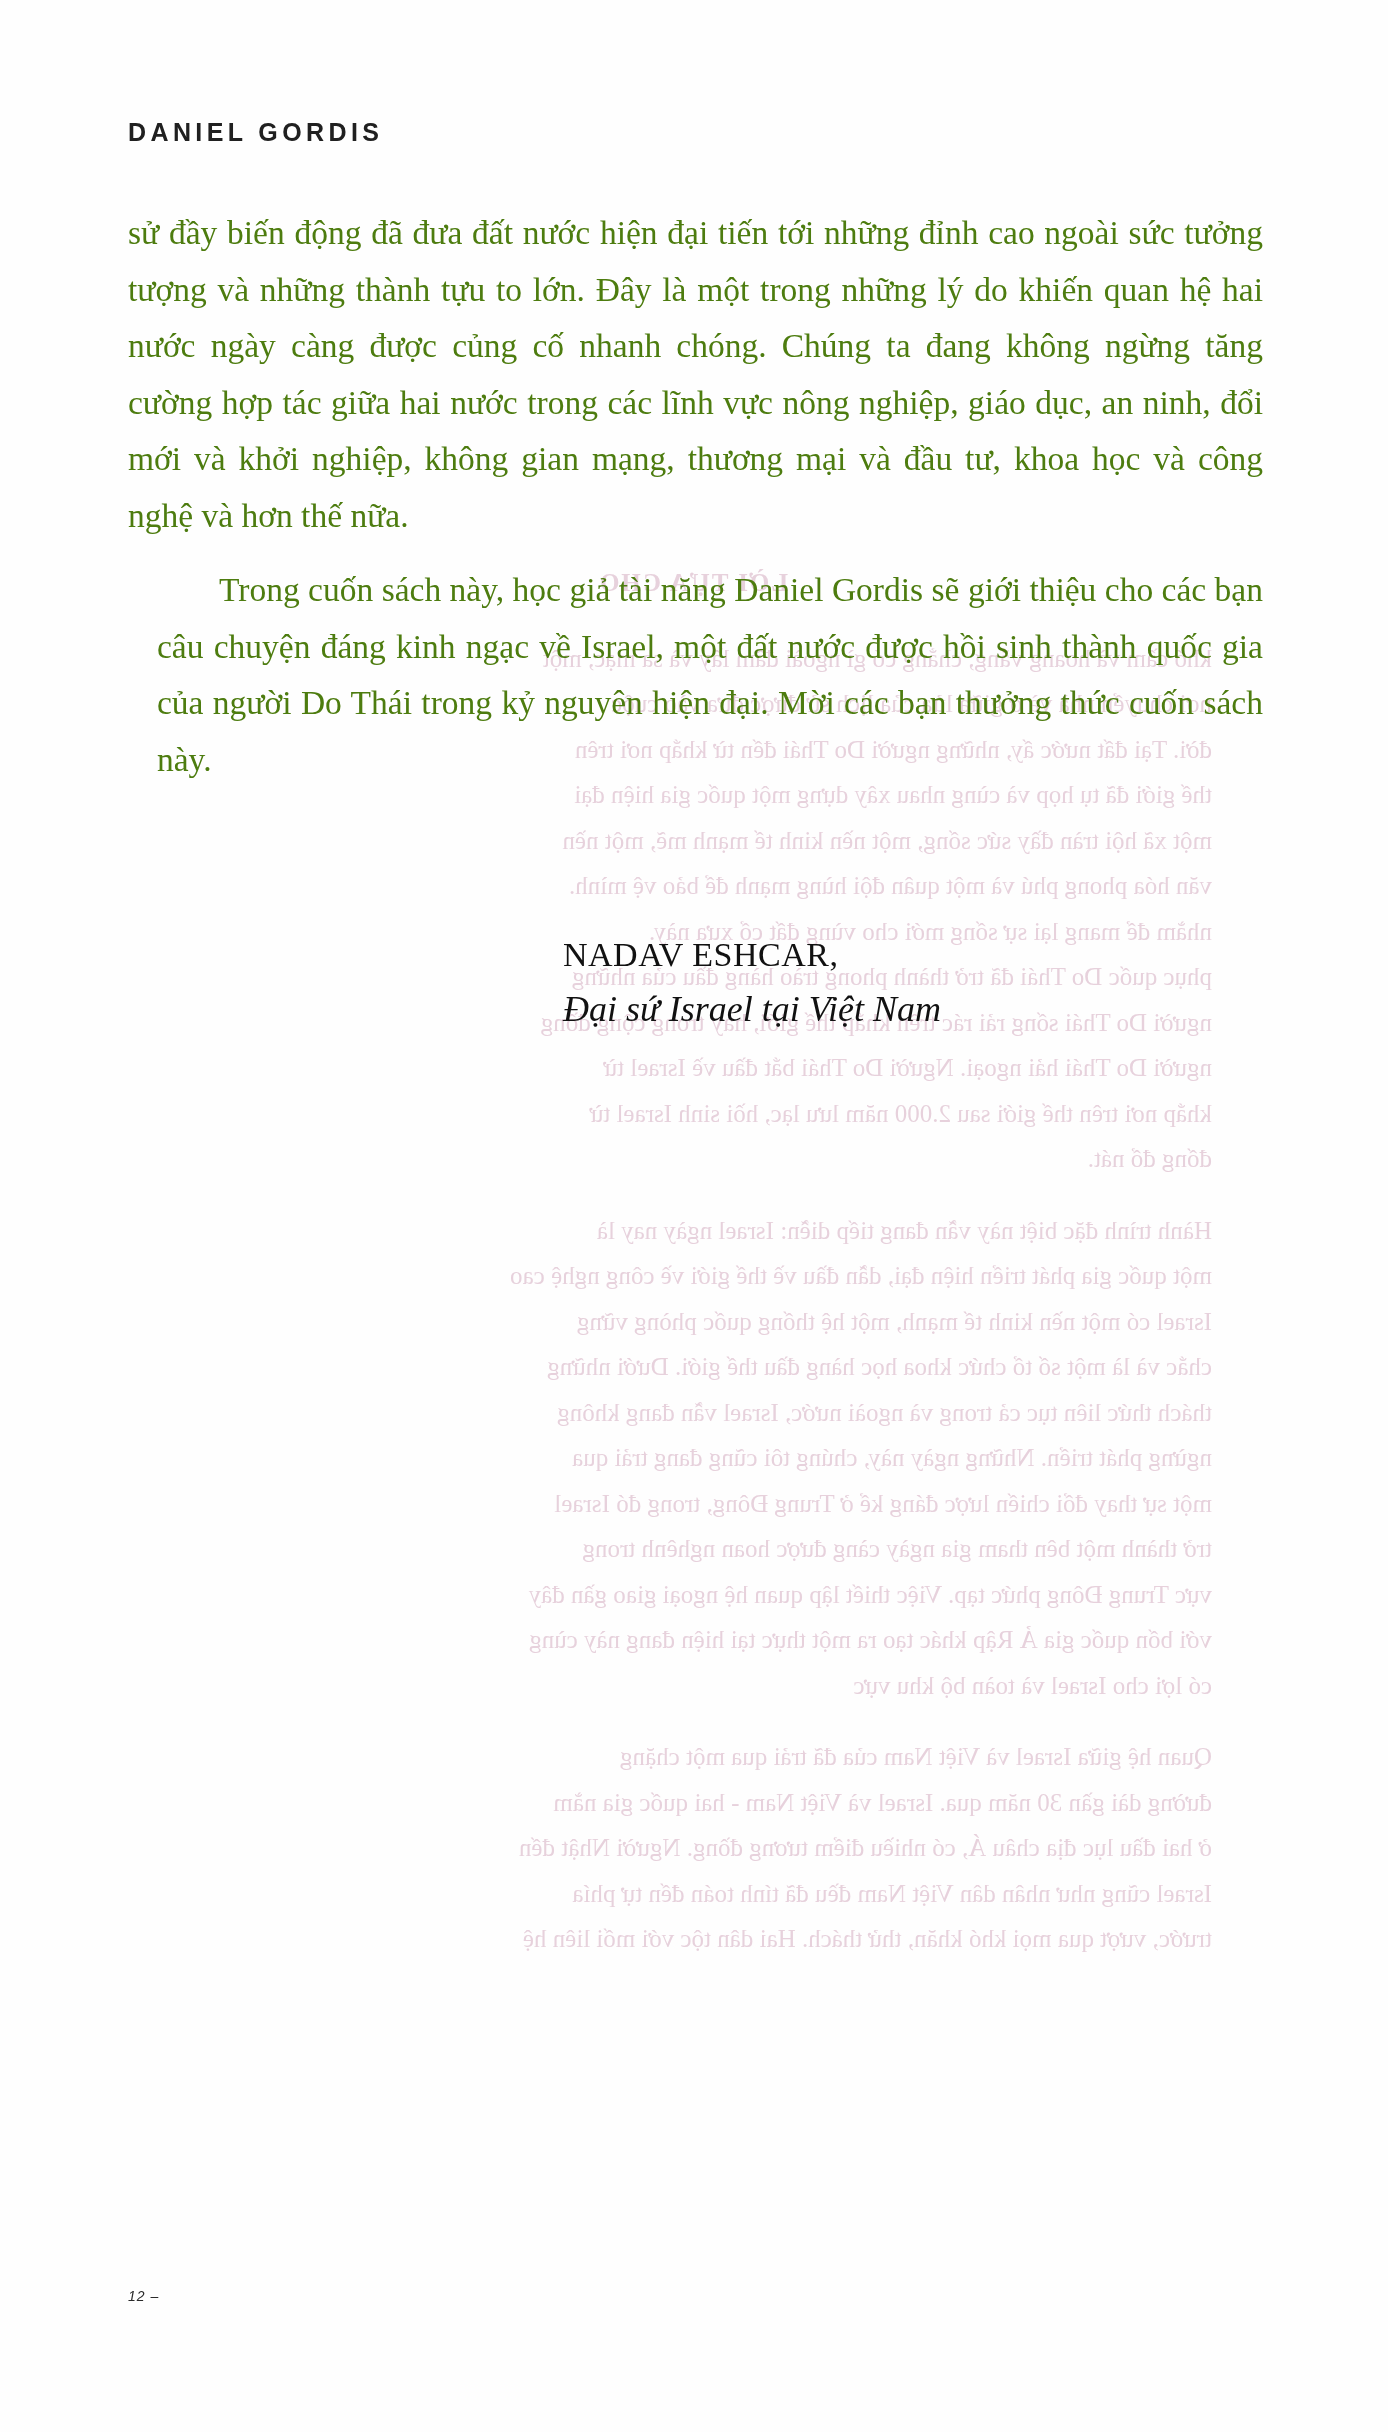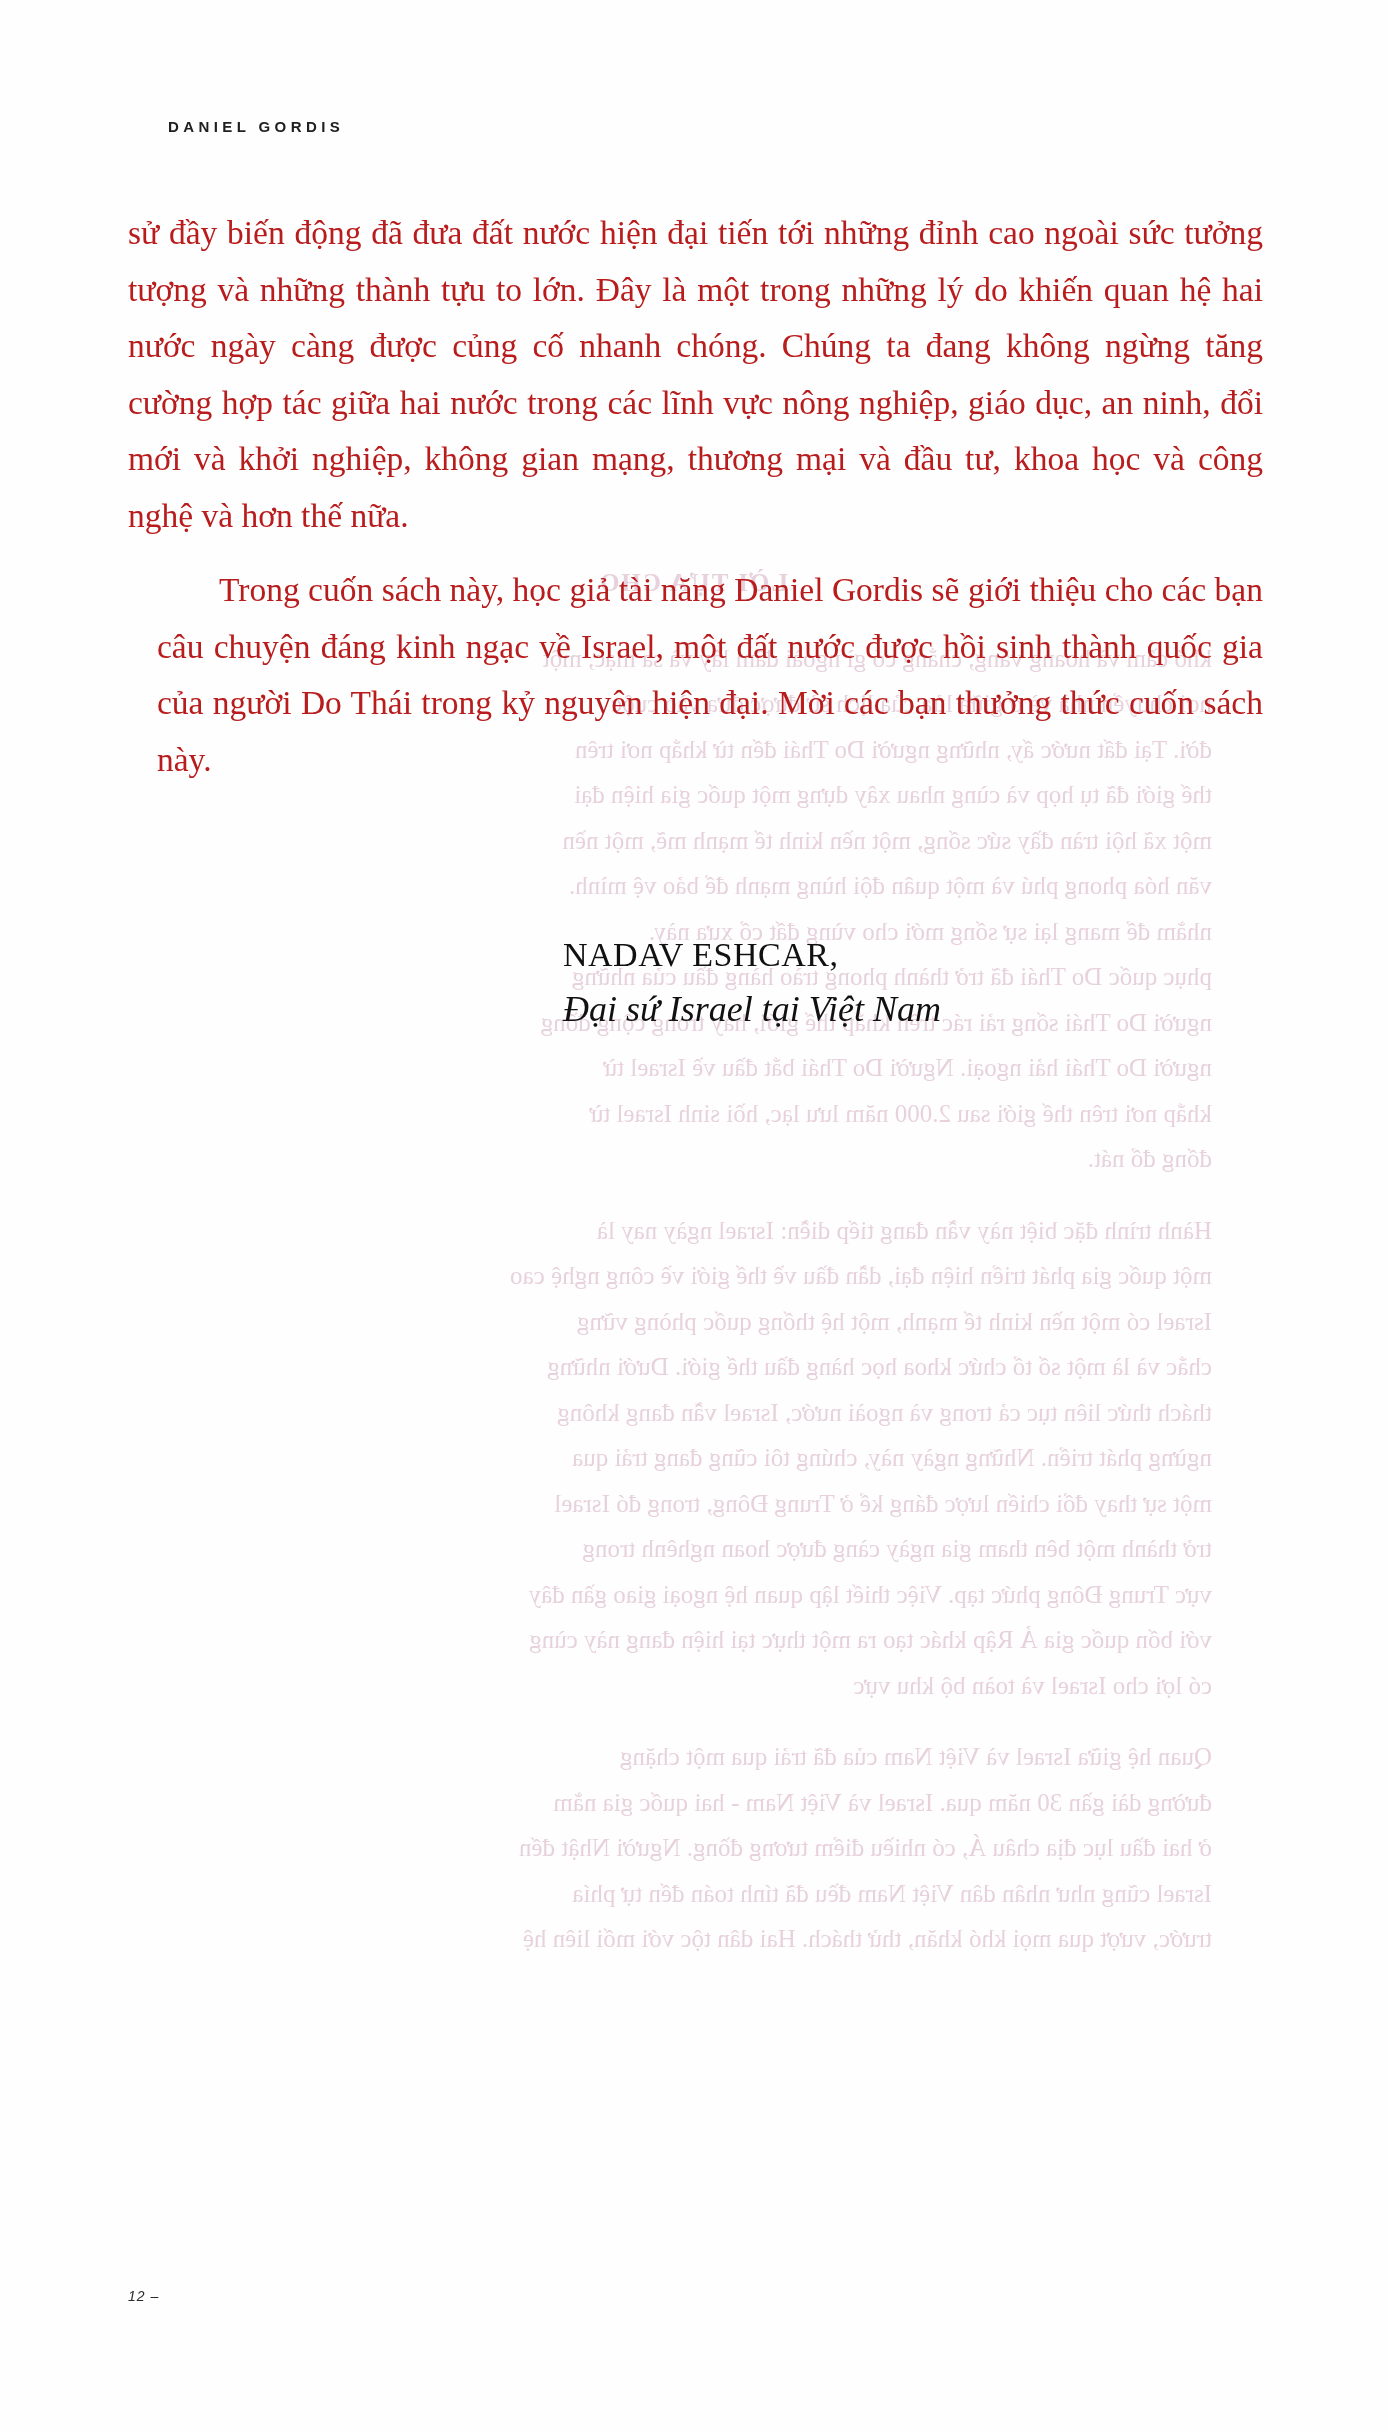--- a/index.html
+++ b/index.html
@@ -43,40 +43,39 @@
     margin-bottom: 30px;
   }
   .bleed .bl-gap { height: 26px; }
 
   
   .running-head {
     position: absolute;
     left: 128px;
     top: 118px;
     font-family: "Liberation Sans", sans-serif;
-    font-size: 15px;
+    font-size: 25px;
     letter-spacing: 4.4px;
     font-weight: bold;
     color: #202020;
-    margin-left: 40px;
   }
 
   
   .body-text {
     position: absolute;
     left: 128px;
     top: 205px;
     width: 1135px;
   }
   .body-text p {
     margin: 0;
     font-size: 33.5px;
     line-height: 56.5px;
     text-align: justify;
-    color: #b91c1c;
+    color: #4d7c0f;
   }
   .body-text p.indent { text-indent: 62px; }
   .body-text p + p { margin-top: 18px; margin-left: 29px; }
 
   
   .signature {
     position: absolute;
     right: 125px;
     top: 930px;
     width: 700px;

